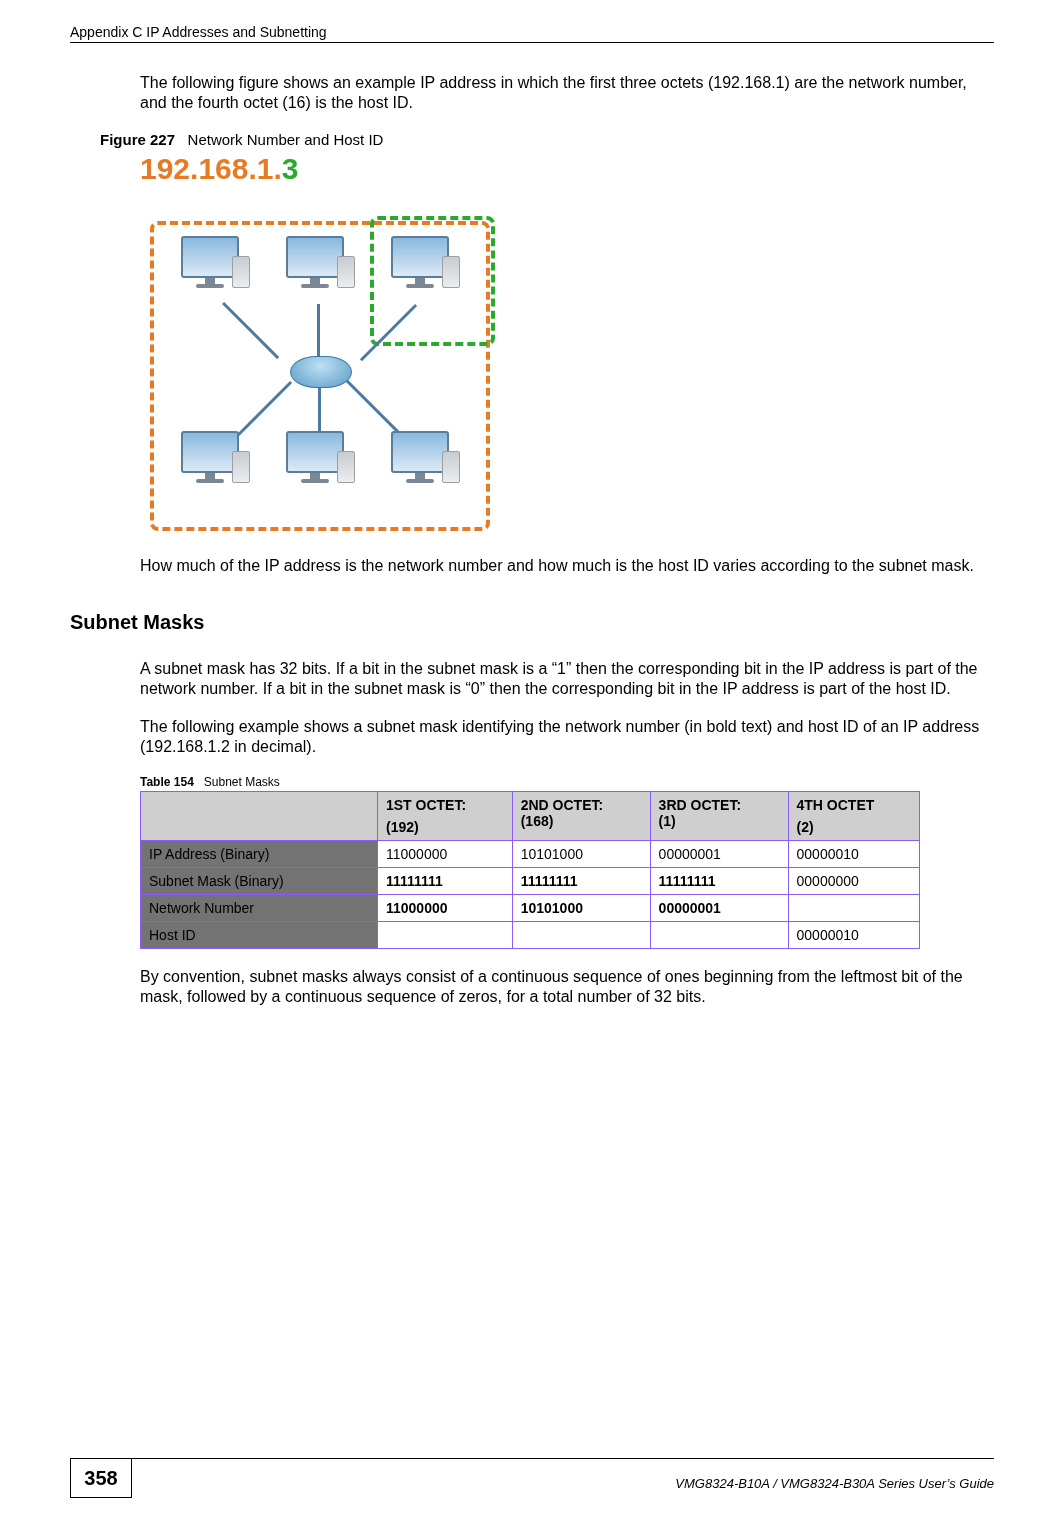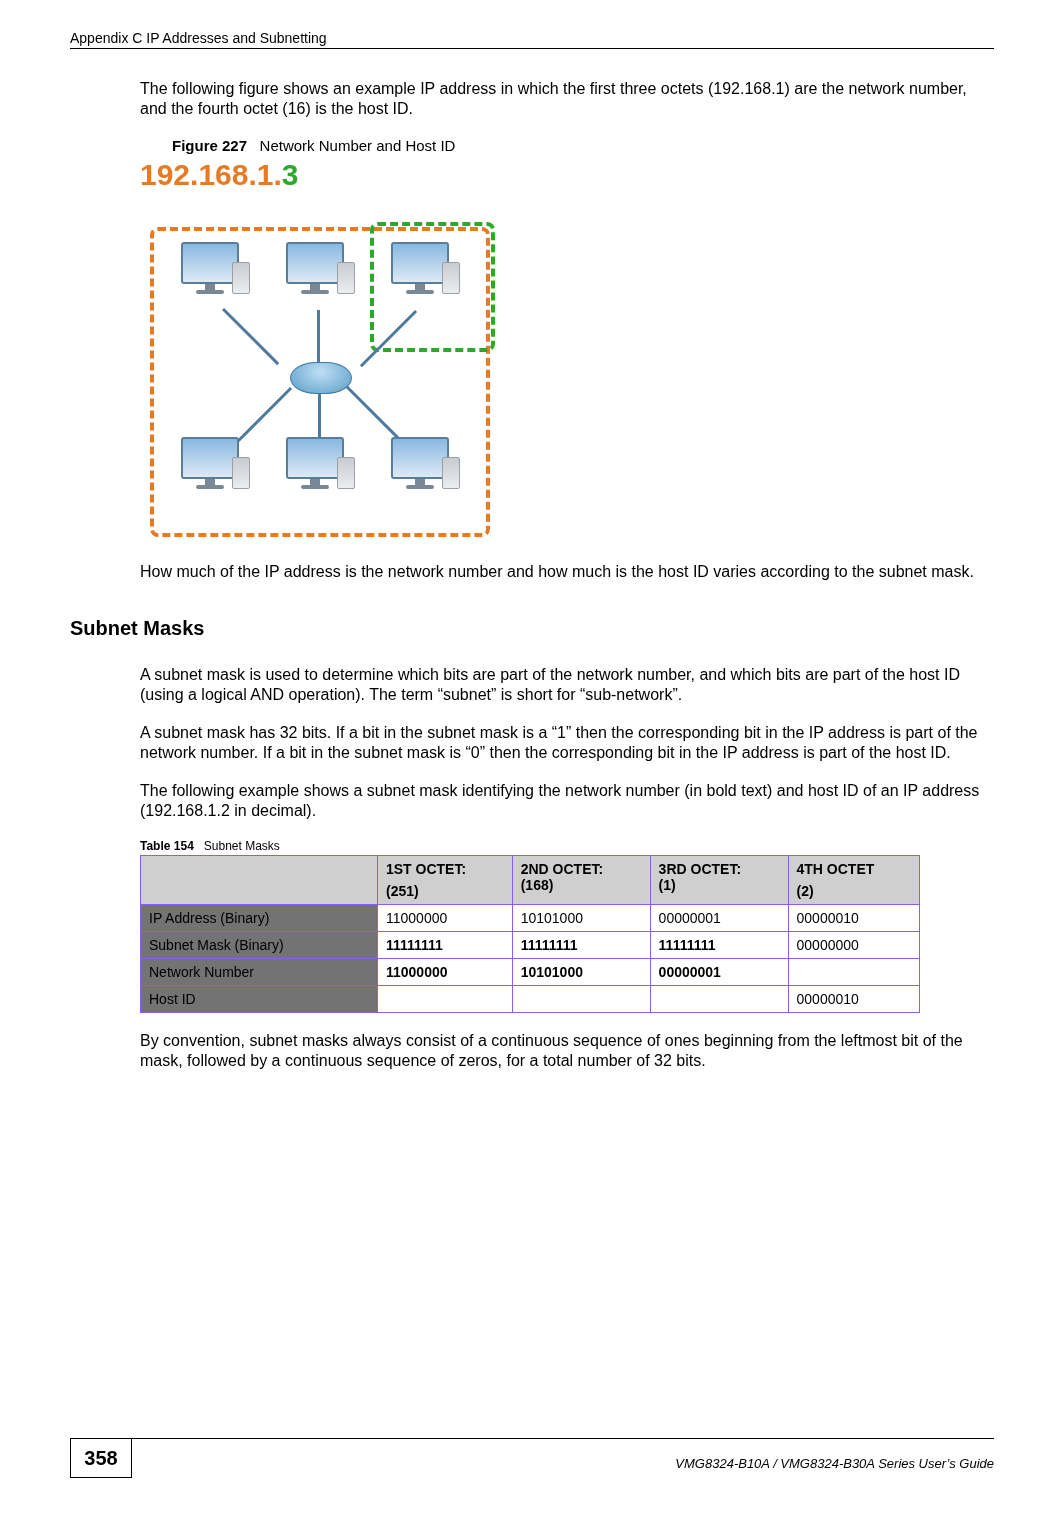--- a/index.html
+++ b/index.html
@@ -7,40 +7,40 @@
     padding: 0;
     font-family: Arial, Helvetica, sans-serif;
     background: #fff;
     color: #000;
     width: 1064px;
   }
   .page {
     width: 1064px;
     height: 1520px;
     box-sizing: border-box;
-    padding: 30px 70px 20px 70px;
+    padding: 24px 70px 20px 70px;
     position: relative;
   }
   .header-line {
     border-bottom: 1px solid #000;
     padding-bottom: 2px;
     margin-bottom: 30px;
     font-size: 14px;
   }
   .body-text {
     font-size: 16px;
     line-height: 1.25;
     margin-left: 70px;
     margin-right: 10px;
     margin-bottom: 18px;
   }
   .fig-caption {
     font-size: 15px;
     font-weight: bold;
-    margin-left: 102px;
+    margin-left: 30px;
     margin-bottom: 4px;
   }
   .fig-caption .thin { font-weight: normal; }
   .section-title {
     font-size: 20px;
     font-weight: bold;
     margin-top: 35px;
     margin-bottom: 25px;
   }
   .table-caption {
@@ -64,21 +64,21 @@
   }
   table.subnet-masks th {
     background: #cfcfcf;
     font-weight: bold;
   }
   table.subnet-masks td.first-col {
     background: #737373;
   }
   .footer {
     position: absolute;
-    bottom: 42px;
+    bottom: 22px;
     left: 70px;
     right: 70px;
   }
   .footer-line {
     border-top: 1px solid #000;
     display: flex;
     align-items: center;
   }
   .page-num-box {
     border: 1.5px solid #000;
@@ -237,37 +237,36 @@
           <div class="base"></div>
           <div class="tower"></div>
         </div>
     </div>
   </div>
 
   <p class="body-text">How much of the IP address is the network number and how much is the host ID varies according to the subnet mask.</p>
 
   <div class="section-title">Subnet Masks</div>
 
-  <p class="body-text">A subnet mask is used to determine which bits are part of the network number, and which bits are part of the host ID (using a logical AND operation). The term “subnet” is short for “sub-network”.</p>
   <p class="body-text">A subnet mask has 32 bits. If a bit in the subnet mask is a “1” then the corresponding bit in the IP address is part of the network number. If a bit in the subnet mask is “0” then the corresponding bit in the IP address is part of the host ID.</p>
   <p class="body-text">The following example shows a subnet mask identifying the network number (in bold text) and host ID of an IP address (192.168.1.2 in decimal).</p>
 
   <p class="table-caption">
     <span>Table 154</span>&nbsp;&nbsp;
     <span class="thin">Subnet Masks</span>
   </p>
 
   <table class="subnet-masks">
     <thead>
       <tr>
         <th style="width:220px"></th>
         <th>
           <div>1ST OCTET:</div>
           <div style="height:6px"></div>
-          <div>(251)</div>
+          <div>(192)</div>
         </th>
         <th>
           <div>2ND OCTET:</div>
           <div>(168)</div>
         </th>
         <th>
           <div>3RD OCTET:</div>
           <div>(1)</div>
         </th>
         <th>

